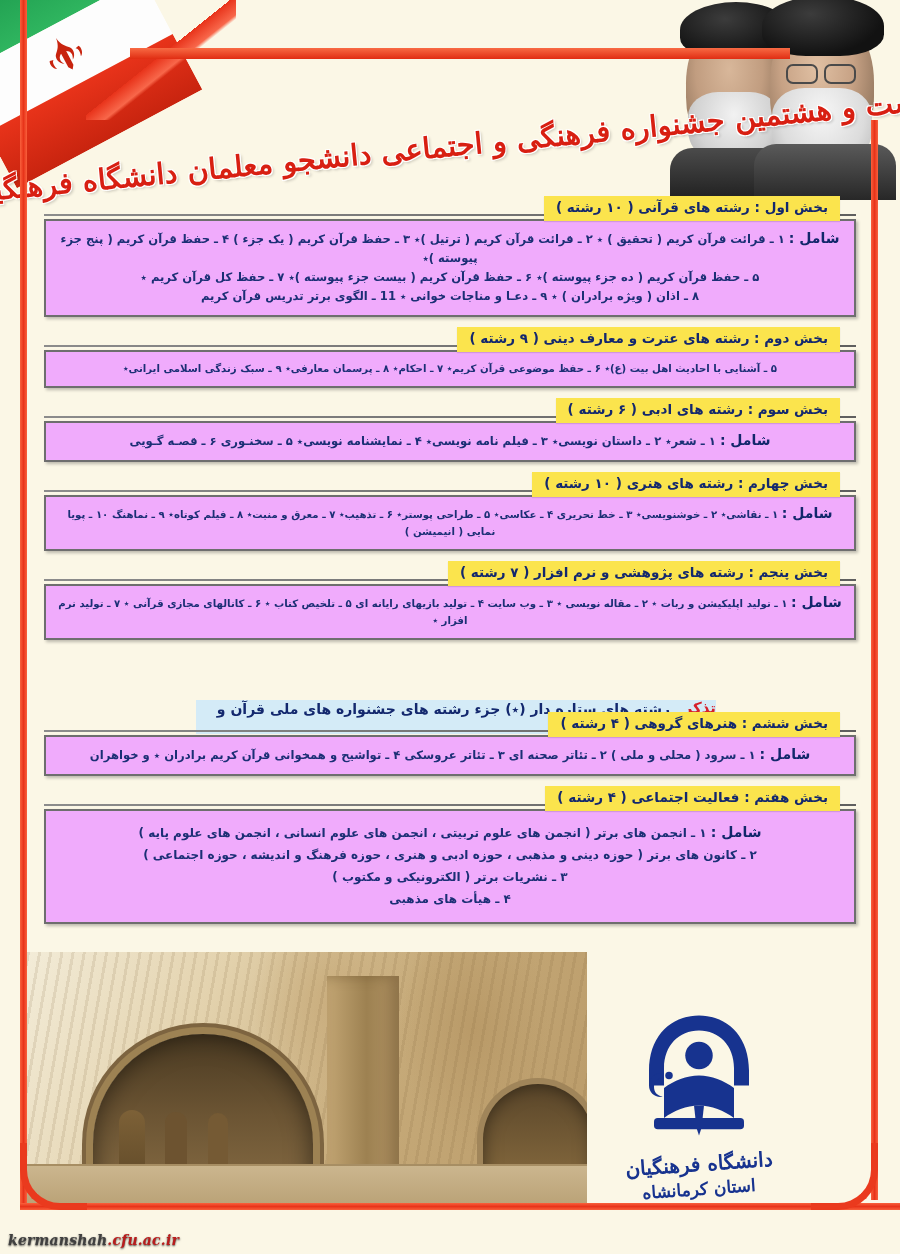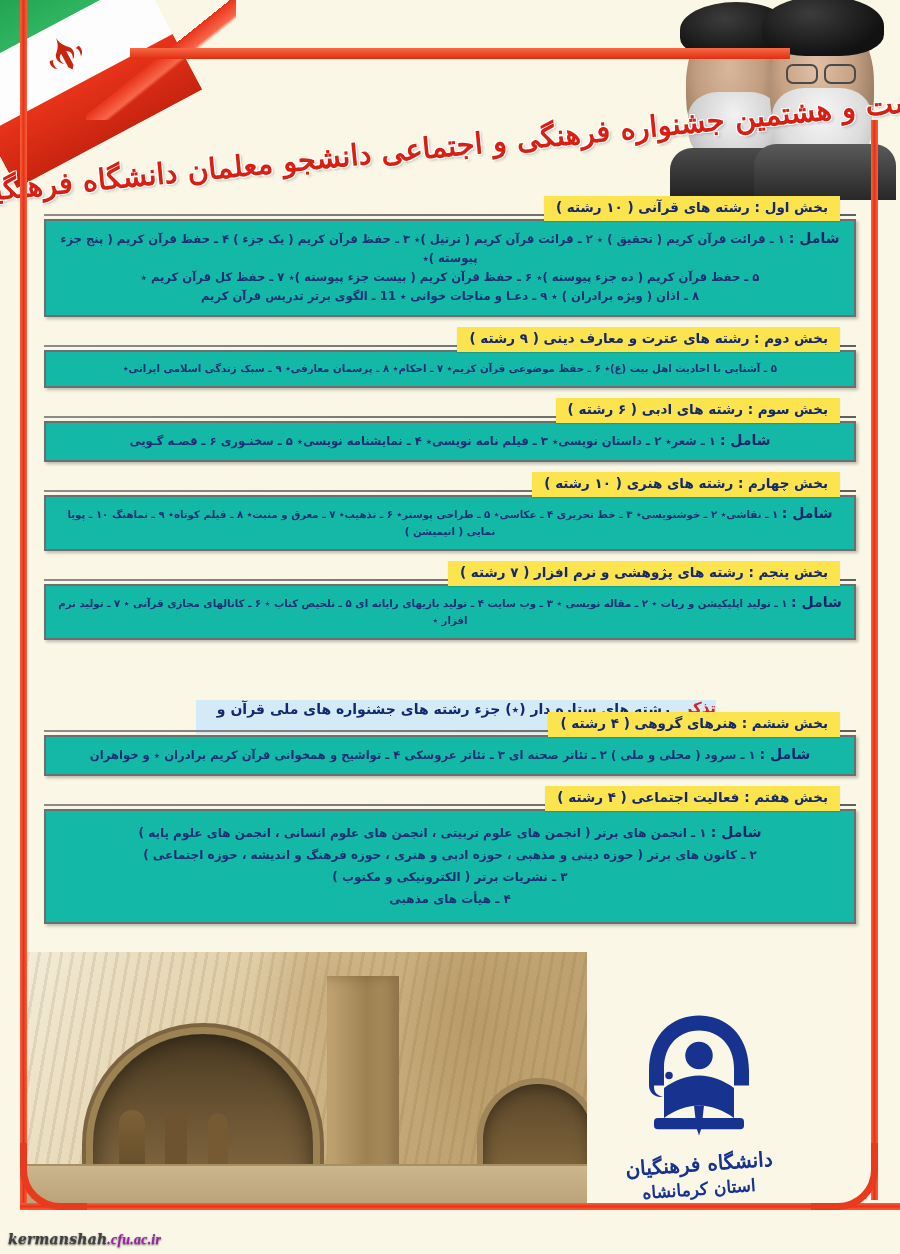--- a/index.html
+++ b/index.html
@@ -150,21 +150,21 @@
     background:#fbe44d;
     padding:2px 12px 4px 12px;
     font-size:13.5px;font-weight:bold;
     color:#13286e;
     white-space:nowrap;
     line-height:19px;
     box-shadow:0 1px 1px rgba(0,0,0,.12);
   }
   .sec-box{
     border:2px solid #6e6e6e;
-    background:#14b8a6;
+    background:#f0abfc;
     box-shadow:2px 2px 3px rgba(0,0,0,.25);
     padding:8px 12px 9px 12px;
     margin-top:-3px;
   }
   .sec-body{
     color:#1b2f75;
     font-size:11.6px;
     line-height:19px;
     text-align:center;
     font-weight:bold;
@@ -236,21 +236,21 @@
     border-top:2px solid #a78e63;
   }
   .url{
     position:absolute;left:8px;bottom:6px;z-index:9;
     font-family:"DejaVu Serif","Liberation Serif",serif;
     font-style:italic;font-weight:bold;font-size:14px;
     direction:ltr;text-align:left;
     letter-spacing:.2px;
   }
   .url .u1{color:#404040;text-shadow:0 1px 2px rgba(0,0,0,.75);}
-  .url .u2{color:#a21caf;text-shadow:0 1px 2px rgba(0,0,0,.75);font-family:Liberation Serif, serif;}
+  .url .u2{color:#b91c1c;text-shadow:0 1px 2px rgba(0,0,0,.75);}
 
   
   .logo{
     position:absolute;right:96px;top:998px;width:210px;height:214px;
     z-index:6;text-align:center;
   }
   .logo svg{display:block;margin:0 auto;}
   .logo-t1,.logo-t2{
     color:#17338f;font-weight:bold;
     font-family:"DejaVu Serif","Liberation Serif",serif;

